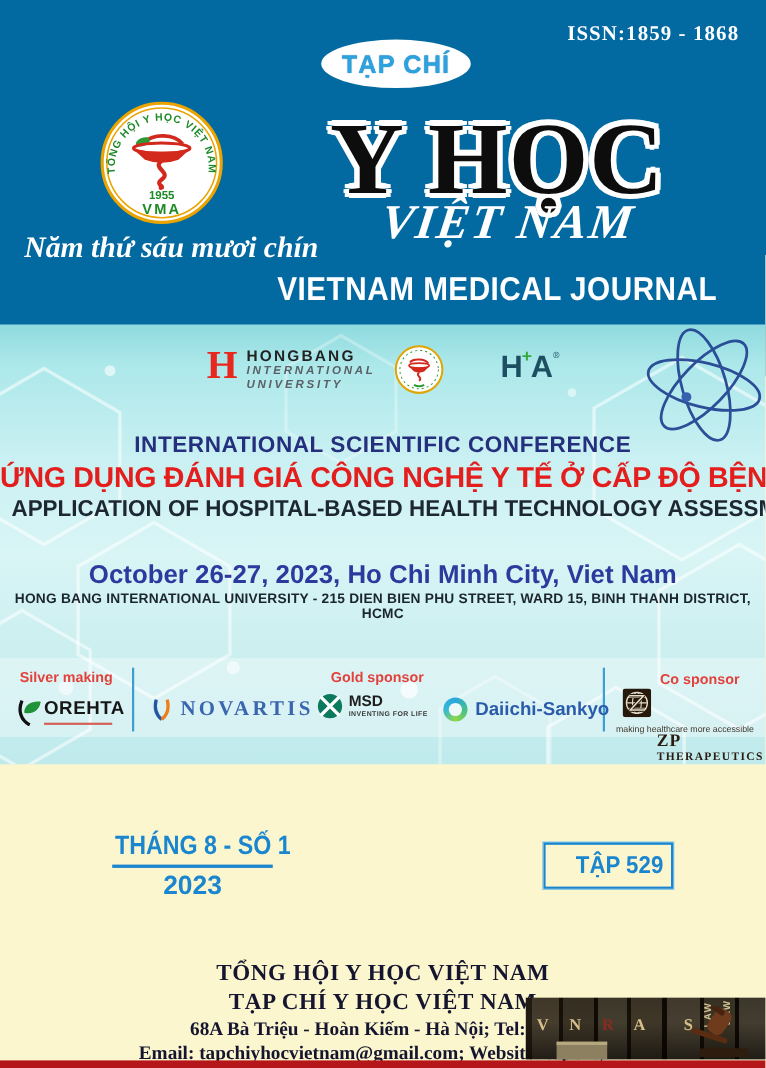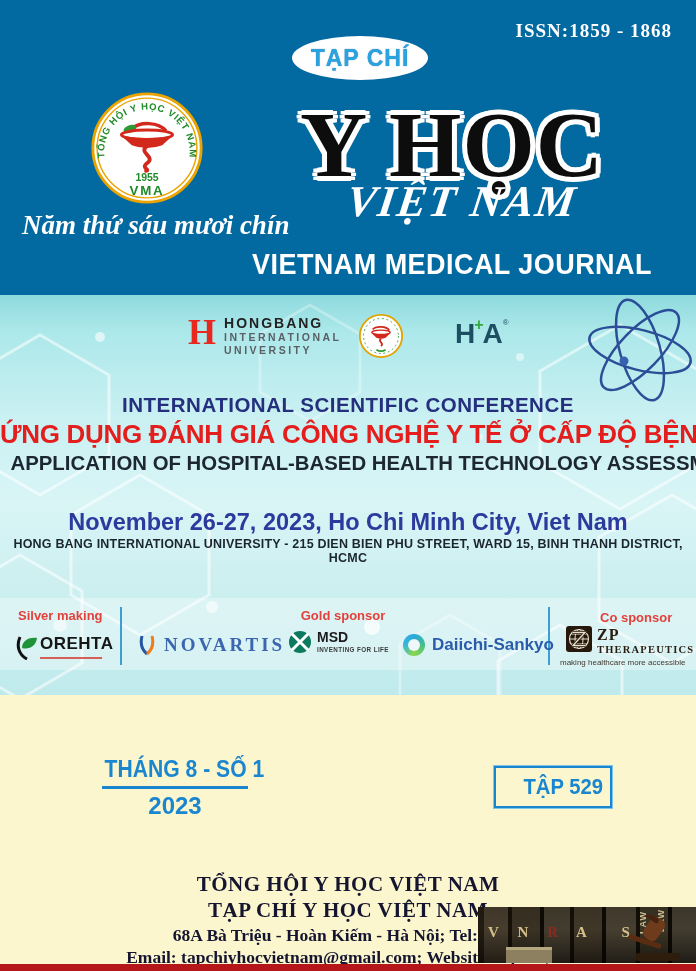--- a/index.html
+++ b/index.html
@@ -31,21 +31,21 @@
   
   .poster{position:absolute;left:0;top:295px;width:696px;height:400px;overflow:hidden;
         background:linear-gradient(180deg,#8edade 0%,#ace8ea 9%,#c9f0f2 30%,#d9f5f6 52%,
                    #cdeff0 72%,#bfeaec 100%);}
   .poster-deco{position:absolute;left:0;top:0;}
   .sponsor-band{position:absolute;left:0;top:303px;width:696px;height:72px;
         background:rgba(255,255,255,0.35);}
   .hb-logo{position:absolute;left:188px;top:21px;display:flex;align-items:flex-start;gap:8px;}
   .hb-h{color:#e8281e;font-family:"Liberation Serif",serif;font-weight:bold;font-size:36px;line-height:0.9;}
   .hb-name{font-weight:800;font-size:14px;color:#222;letter-spacing:2px;line-height:1.1;}
-  .hb-sub{font-weight:600;font-size:10.5px;color:#5a6066;letter-spacing:2.5px;line-height:1.2;}
+  .hb-sub{font-weight:600;font-size:10.5px;color:#5a6066;letter-spacing:2.5px;line-height:1.2;font-style:italic;}
   .mini-emblem{position:absolute;left:358px;top:18px;width:46px;height:46px;}
   .hta{position:absolute;left:455px;top:25px;display:flex;align-items:flex-start;}
   .hta-h,.hta-a{color:#1d4f63;font-weight:800;font-size:28px;line-height:1;}
   .hta-plus{color:#35a83a;font-weight:800;font-size:16px;margin:-4px -1px 0 -1px;}
   .hta-reg{color:#1d4f63;font-size:8px;margin-top:-2px;}
   .conf-line{position:absolute;left:0;top:98px;width:696px;text-align:center;color:#252f7d;
         font-weight:800;font-size:20.5px;letter-spacing:0.5px;}
   .title-vi{position:absolute;left:0;top:124px;width:696px;text-align:center;color:#e41d1d;
         font-weight:800;font-size:26px;white-space:nowrap;letter-spacing:-0.3px;}
   .title-en{position:absolute;left:0;top:156px;width:696px;text-align:center;color:#1c2733;
@@ -66,21 +66,21 @@
   .msd-text{font-weight:700;font-size:14px;color:#1c1c1c;line-height:1;}
   .msd-tag{font-weight:700;font-size:6.3px;color:#3a3a3a;letter-spacing:0.4px;margin-top:2px;}
   .daiichi{position:absolute;left:403px;top:339px;display:flex;align-items:center;gap:7px;}
   .daiichi-text{font-weight:600;font-size:17px;color:#2b5cab;}
   .d-ring{width:22px;height:22px;border-radius:50%;
         background:conic-gradient(#2aa7df,#45c08a,#8ed64a,#35b8d8,#2aa7df);
         display:flex;align-items:center;justify-content:center;}
   .d-ring-inner{width:12px;height:12px;border-radius:50%;background:#eef8f8;}
   .zp{position:absolute;left:566px;top:331px;display:flex;align-items:flex-start;gap:5px;}
   .zp-z{font-family:"Liberation Serif",serif;font-weight:700;font-size:16px;color:#2a1c10;
-        letter-spacing:1px;line-height:1.1;}
+        letter-spacing:1px;line-height:1.1;margin-top:39px;}
   .zp-name{font-family:"Liberation Serif",serif;font-weight:700;font-size:10.5px;color:#2a1c10;
         letter-spacing:1.2px;}
   .zp-tag{position:absolute;left:560px;top:363px;width:140px;font-size:8px;font-weight:500;
         color:#40382e;}
 
   
   .bottom{position:absolute;left:0;top:695px;width:696px;height:276px;background:#fbf6cd;}
   .issue-box{position:absolute;left:95px;top:755px;width:160px;text-align:center;color:#1a86d0;}
   .issue-line1{font-weight:800;font-size:24px;transform:scaleX(0.88);white-space:nowrap;}
   .issue-rule{width:146px;height:3px;background:#1a86d0;margin:3px auto 3px auto;}
@@ -208,21 +208,21 @@
     <div class="hta">
       <span class="hta-h">H</span>
       <span class="hta-plus">+</span>
       <span class="hta-a">A</span>
       <span class="hta-reg">®</span>
     </div>
 
     <div class="conf-line">INTERNATIONAL SCIENTIFIC CONFERENCE</div>
     <div class="title-vi">ỨNG DỤNG ĐÁNH GIÁ CÔNG NGHỆ Y TẾ Ở CẤP ĐỘ BỆNH VIỆN</div>
     <div class="title-en">APPLICATION OF HOSPITAL-BASED HEALTH TECHNOLOGY ASSESSMENT</div>
-    <div class="date-line">November 26-27, 2023, Ho Chi Minh City, Viet Nam</div>
+    <div class="date-line">October 26-27, 2023, Ho Chi Minh City, Viet Nam</div>
     <div class="venue-line">HONG BANG INTERNATIONAL UNIVERSITY - 215 DIEN BIEN PHU STREET, WARD 15, BINH THANH DISTRICT, HCMC</div>
 
     <div class="sp-label" style="left:18px;top:313px;">Silver making</div>
     <div class="sp-label" style="left:288px;top:313px;width:110px;text-align:center;">Gold sponsor</div>
     <div class="sp-label" style="left:600px;top:315px;">Co sponsor</div>
 
     <div class="sp-divider" style="left:120px;"></div>
     <div class="sp-divider" style="left:548px;"></div>
 
     <div class="orehta">

